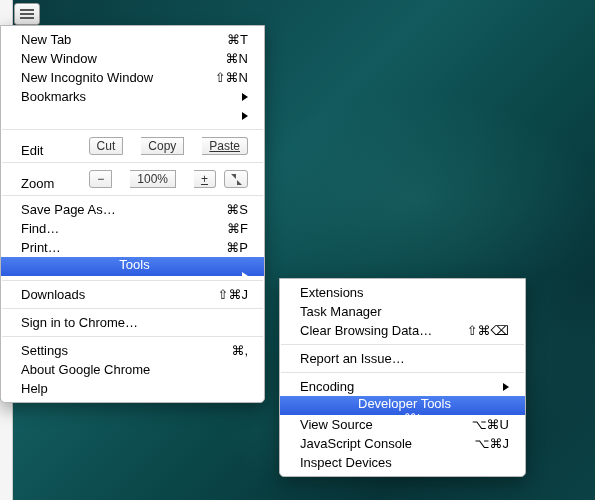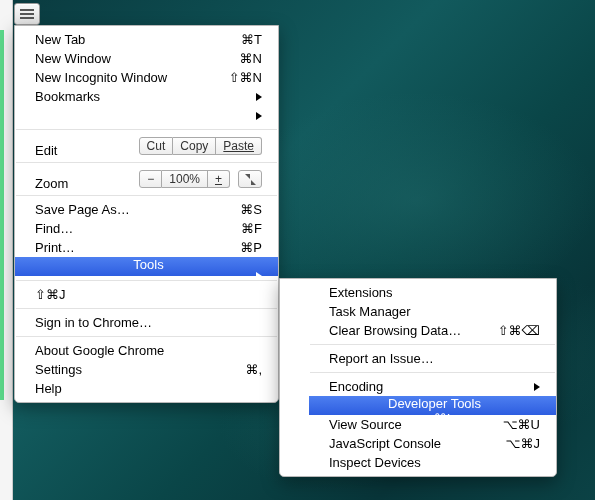--- a/index.html
+++ b/index.html
@@ -55,22 +55,22 @@
   .hamburger-btn span::after  { top:4px; }
 
   .menu {
     position:absolute;
     background:#fff;
     border:1px solid #b8b8b8;
     border-radius:0 0 5px 5px;
     box-shadow:0 6px 18px rgba(0,0,0,.35);
     padding:4px 0;
   }
-  .main-menu { left:14px; top:25px; width:265px; }
-  .sub-menu  { left:279px; top:278px; width:278px;padding-left:29px; }
+  .main-menu { left:0; top:25px; width:265px; }
+  .sub-menu  { left:279px; top:278px; width:247px; }
 
   .item {
     display:flex; align-items:center;
     height:19px;
     padding:0 16px 0 20px;
     color:#000;
     white-space:nowrap;
     position:relative;
   }
   .item .label { flex:1; }
@@ -96,20 +96,21 @@
   .edit-row .label, .zoom-row .label { flex:1;margin-top:8px; }
   .btn-group { display:flex; }
   .sbtn {
     border:1px solid #a9a9a9;
     background:linear-gradient(#fdfdfd,#ededed);
     font-size:12px;
     height:18px;
     padding:0 7px;
     display:flex; align-items:center; justify-content:center;
     color:#333;
+    margin-left:18px;
   }
   .btn-group .sbtn + .sbtn { border-left:none; }
   .btn-group .sbtn:first-child { border-radius:3px 0 0 3px; }
   .btn-group .sbtn:last-child  { border-radius:0 3px 3px 0;text-decoration:underline; }
   .sbtn.single { border-radius:3px; margin-left:8px; width:24px; padding:0; }
   .zoom-val { font-size:12px; }
 
   .fullscreen-icon {
     width:11px; height:11px; position:relative;
   }
@@ -191,33 +192,34 @@
     <div class="item">
       <span class="label">Print…</span>
       <span class="shortcut">⌘P</span>
     </div>
     <div class="item selected">
       <span class="label">Tools</span>
       <span class="chevron"></span>
     </div>
     <div class="sep"></div>
     <div class="item">
+      <span class="label">Downloads</span>
       <span class="shortcut">⇧⌘J</span>
     </div>
     <div class="sep"></div>
     <div class="item">
       <span class="label">Sign in to Chrome…</span>
     </div>
     <div class="sep"></div>
-    <div class="item">
-      <span class="label">About Google Chrome</span>
-    </div>
     <div class="item">
       <span class="label">Settings</span>
       <span class="shortcut">⌘,</span>
+    </div>
+    <div class="item">
+      <span class="label">About Google Chrome</span>
     </div>
     <div class="item">
       <span class="label">Help</span>
     </div>
   </div>
 <div class="menu sub-menu" id="sub-menu">
     <div class="item">
       <span class="label">Extensions</span>
     </div>
     <div class="item">

